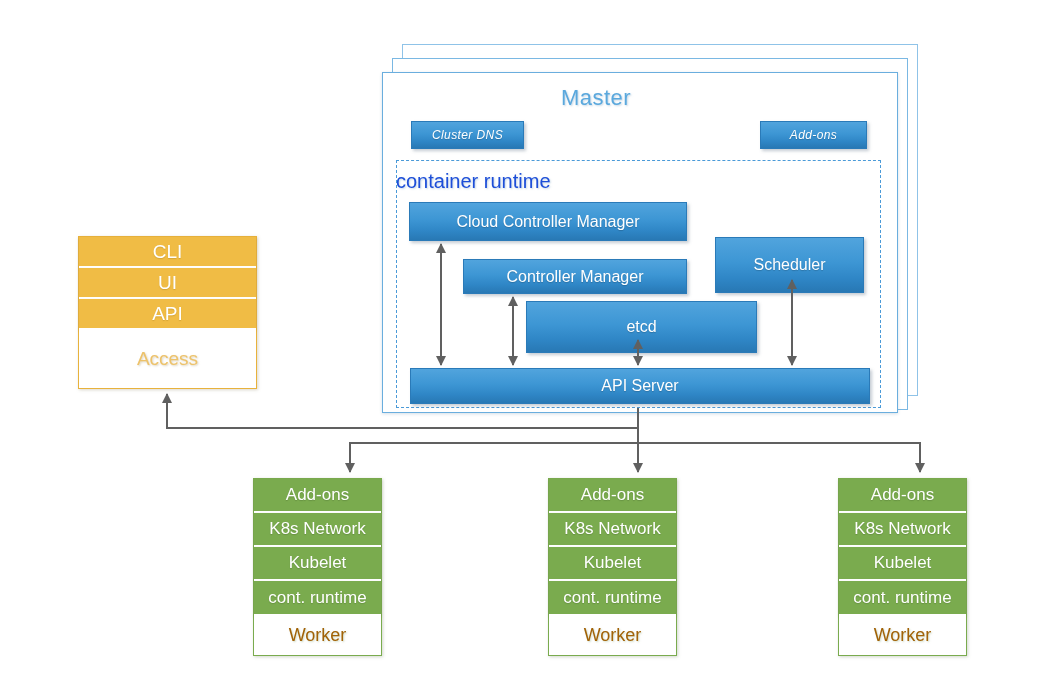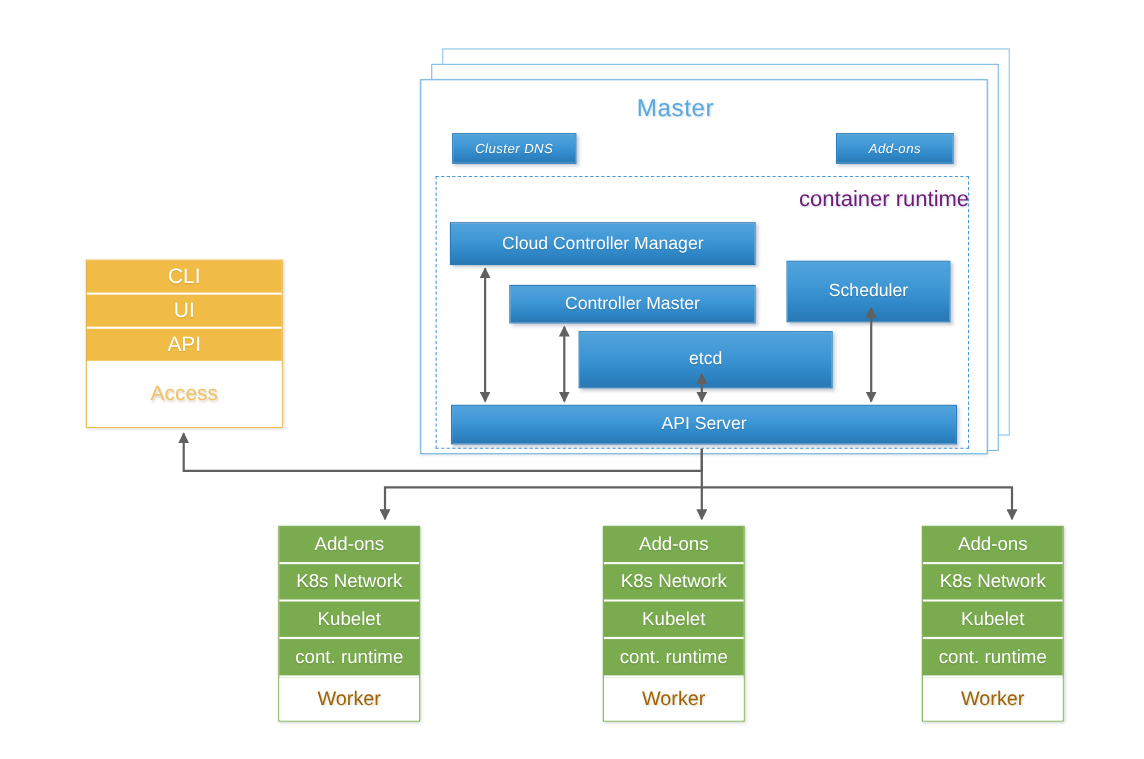--- a/index.html
+++ b/index.html
@@ -44,22 +44,22 @@
   }
 
   
   .dashed-box {
     border: 1px dashed #4a9ad8;
     background: transparent;
   }
   .dashed-title {
     position: absolute;
     left: 0; right: 0;
-    text-align: right;
-    color: #701a75;
+    text-align: left;
+    color: #1d4ed8;
     font-size: 20px;
     text-shadow: 1px 1px 2px rgba(150,180,205,.55);
   }
 
   
   .blue-box {
     background: linear-gradient(to bottom, #51a4dd 0%, #3d96d4 45%, #2f86c6 75%, #2878b4 100%);
     border: 1px solid #2a7ab8;
     color: #ffffff;
     display: flex;
@@ -143,31 +143,31 @@
 </style>
 </head>
 <body>
 
 <div id="canvas">
 
   <div class="abs master-card back2" style="left:402px; top:44px; width:516px; height:352px;"></div>
   <div class="abs master-card back1" style="left:392px; top:58px; width:516px; height:352px;"></div>
   <div class="abs master-card front" style="left:382px; top:72px; width:516px; height:341px;"></div>
 
-  <div class="master-title" style="left:394px; width:440px; top:85px;">Master</div>
+  <div class="master-title" style="left:376px; width:440px; top:85px;">Master</div>
 
   <div class="abs blue-box small" style="left:411px; top:121px; width:113px; height:28px;">Cluster DNS</div>
   <div class="abs blue-box small" style="left:760px; top:121px; width:107px; height:28px;">Add-ons</div>
 
   <div class="abs dashed-box" style="left:396px; top:160px; width:485px; height:248px;"></div>
   <div class="dashed-title" style="left:396px; width:485px; top:170px;">container runtime</div>
 
   <div class="abs blue-box big" style="left:409px; top:202px; width:278px; height:39px;">Cloud Controller Manager</div>
 
-  <div class="abs blue-box big" style="left:463px; top:259px; width:224px; height:35px;">Controller Master</div>
+  <div class="abs blue-box big" style="left:463px; top:259px; width:224px; height:35px;">Controller Manager</div>
 
   <div class="abs blue-box big" style="left:715px; top:237px; width:149px; height:56px;">Scheduler</div>
 
   <div class="abs blue-box big" style="left:526px; top:301px; width:231px; height:52px;">etcd</div>
 
   <div class="abs blue-box big" style="left:410px; top:368px; width:460px; height:36px;">API Server</div>
 
   <div class="abs access-wrap" style="left:78px; top:236px; width:179px; height:153px;">
     <div class="access-row" style="height:29px;">CLI</div>
     <div class="access-row" style="height:29px;">UI</div>

